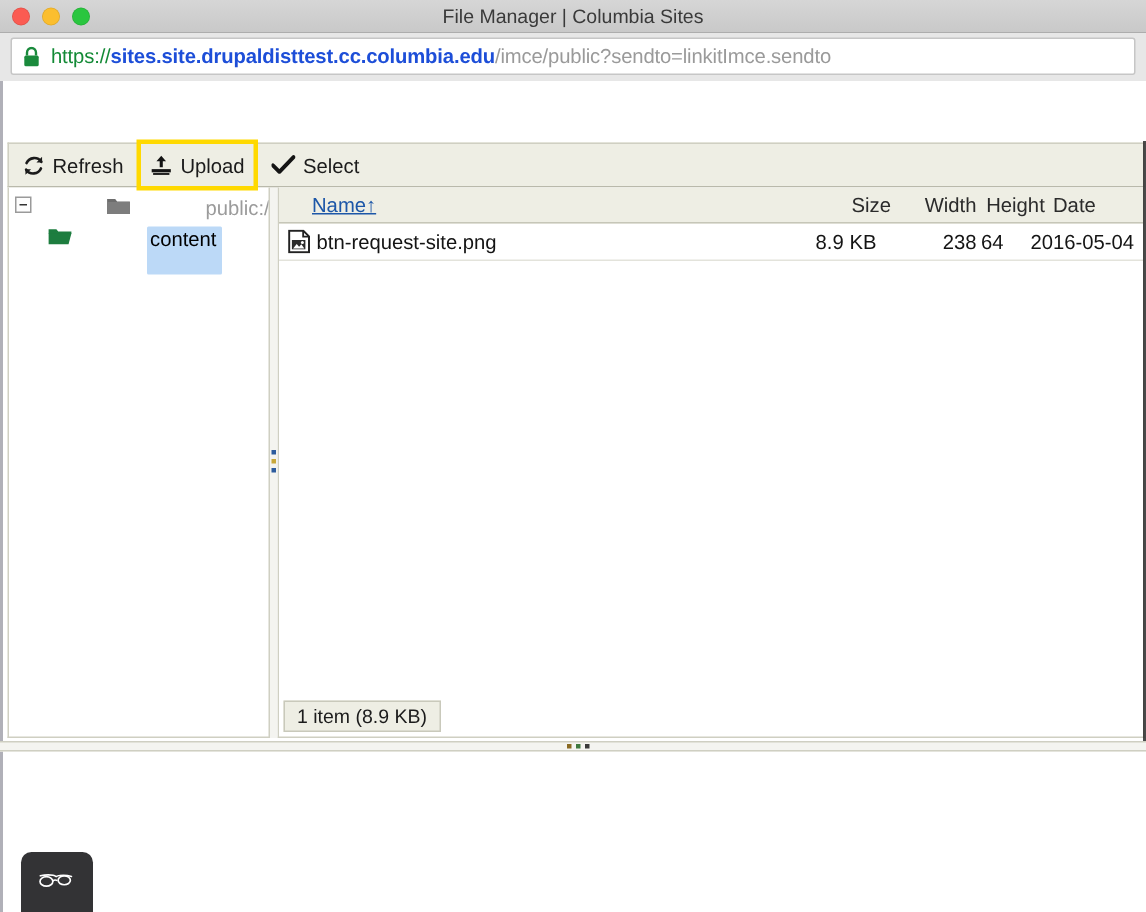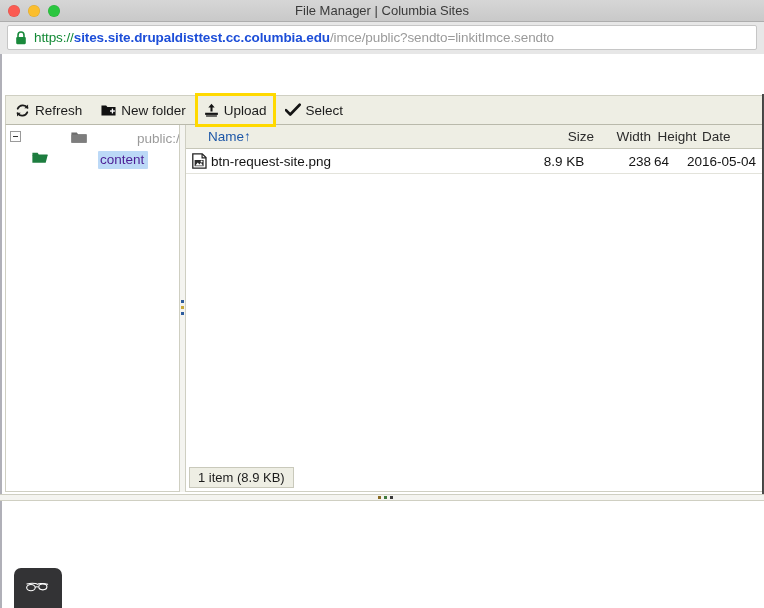--- a/index.html
+++ b/index.html
@@ -195,22 +195,22 @@
     content: "";
     position: absolute;
     left: 2px; top: 4px;
     width: 5px; height: 1px;
     background: #333;
   }
   .tree-icon { margin-right: 5px; line-height: 0; flex: 0 0 auto; }
   .tree-label { color: #9b9b9b; }
   .tree-row.selected .tree-label {
     background: #bcd9f7;
-    color: #4c1d95;
-    padding: 1px 4px 2px 2px;
+    color: #000000;
+    padding: 1px 4px 16px 2px;
     border-radius: 1px;
   }
 
   
   #splitter-v {
     position: absolute;
     left: 178px; top: 31px;
     width: 5px; height: 367px;
     background: #f4f4f0;
     cursor: col-resize;
@@ -248,21 +248,21 @@
     box-sizing: border-box;
   }
   .col {
     position: absolute;
     top: 0;
     line-height: 24px;
     font-size: 13.5px;
     color: #2b2b2b;
     white-space: nowrap;
   }
-  .col.sorted { color: #1d57a8; }
+  .col.sorted { color: #1d57a8; text-decoration: underline; }
   #col-name   { left: 22px; }
   #col-size   { left: 348px; width: 60px; text-align: right; }
   #col-width  { left: 413px; width: 52px; text-align: right; }
   #col-height { left: 467px; width: 48px; text-align: center; }
   #col-date   { left: 516px; width: 70px; text-align: left; }
 
   
   #file-rows { position: relative; }
   .file-row {
     position: relative;
@@ -393,30 +393,20 @@
           <svg width="15" height="15" viewBox="0 0 16 16">
             <path d="M13.4 5.2A6 6 0 0 0 2.9 6.1" fill="none" stroke="#1b1b1b" stroke-width="1.9" stroke-linecap="round"></path>
             <path d="M2.6 10.8a6 6 0 0 0 10.5-.9" fill="none" stroke="#1b1b1b" stroke-width="1.9" stroke-linecap="round"></path>
             <path d="M13.9 1.6v4h-4z" fill="#1b1b1b"></path>
             <path d="M2.1 14.4v-4h4z" fill="#1b1b1b"></path>
           </svg>
         </span>
         <span>Refresh</span>
       </div>
 
-      <div class="tb-btn">
-        <span class="tb-icon">
-          <svg width="15" height="14" viewBox="0 0 16 14">
-            <path d="M0.5 2.2h5l1.3 1.6h8.7v9H0.5z" fill="#111111"></path>
-            <rect x="9.6" y="7.4" width="5.2" height="1.4" fill="#ffffff"></rect>
-            <rect x="11.5" y="5.5" width="1.4" height="5.2" fill="#ffffff"></rect>
-          </svg>
-        </span>
-        <span>New folder</span>
-      </div>
 
       <div class="tb-btn highlighted">
         <span class="tb-icon">
           <svg width="15" height="15" viewBox="0 0 16 16">
             <path d="M8 0.8l3.4 4H9.1v4.3H6.9V4.8H4.6z" fill="#141414"></path>
             <rect x="1.2" y="10.4" width="13.6" height="2.3" fill="#141414"></rect>
             <rect x="2.2" y="13.2" width="11.6" height="1.3" fill="#141414"></rect>
           </svg>
         </span>
         <span>Upload</span>

